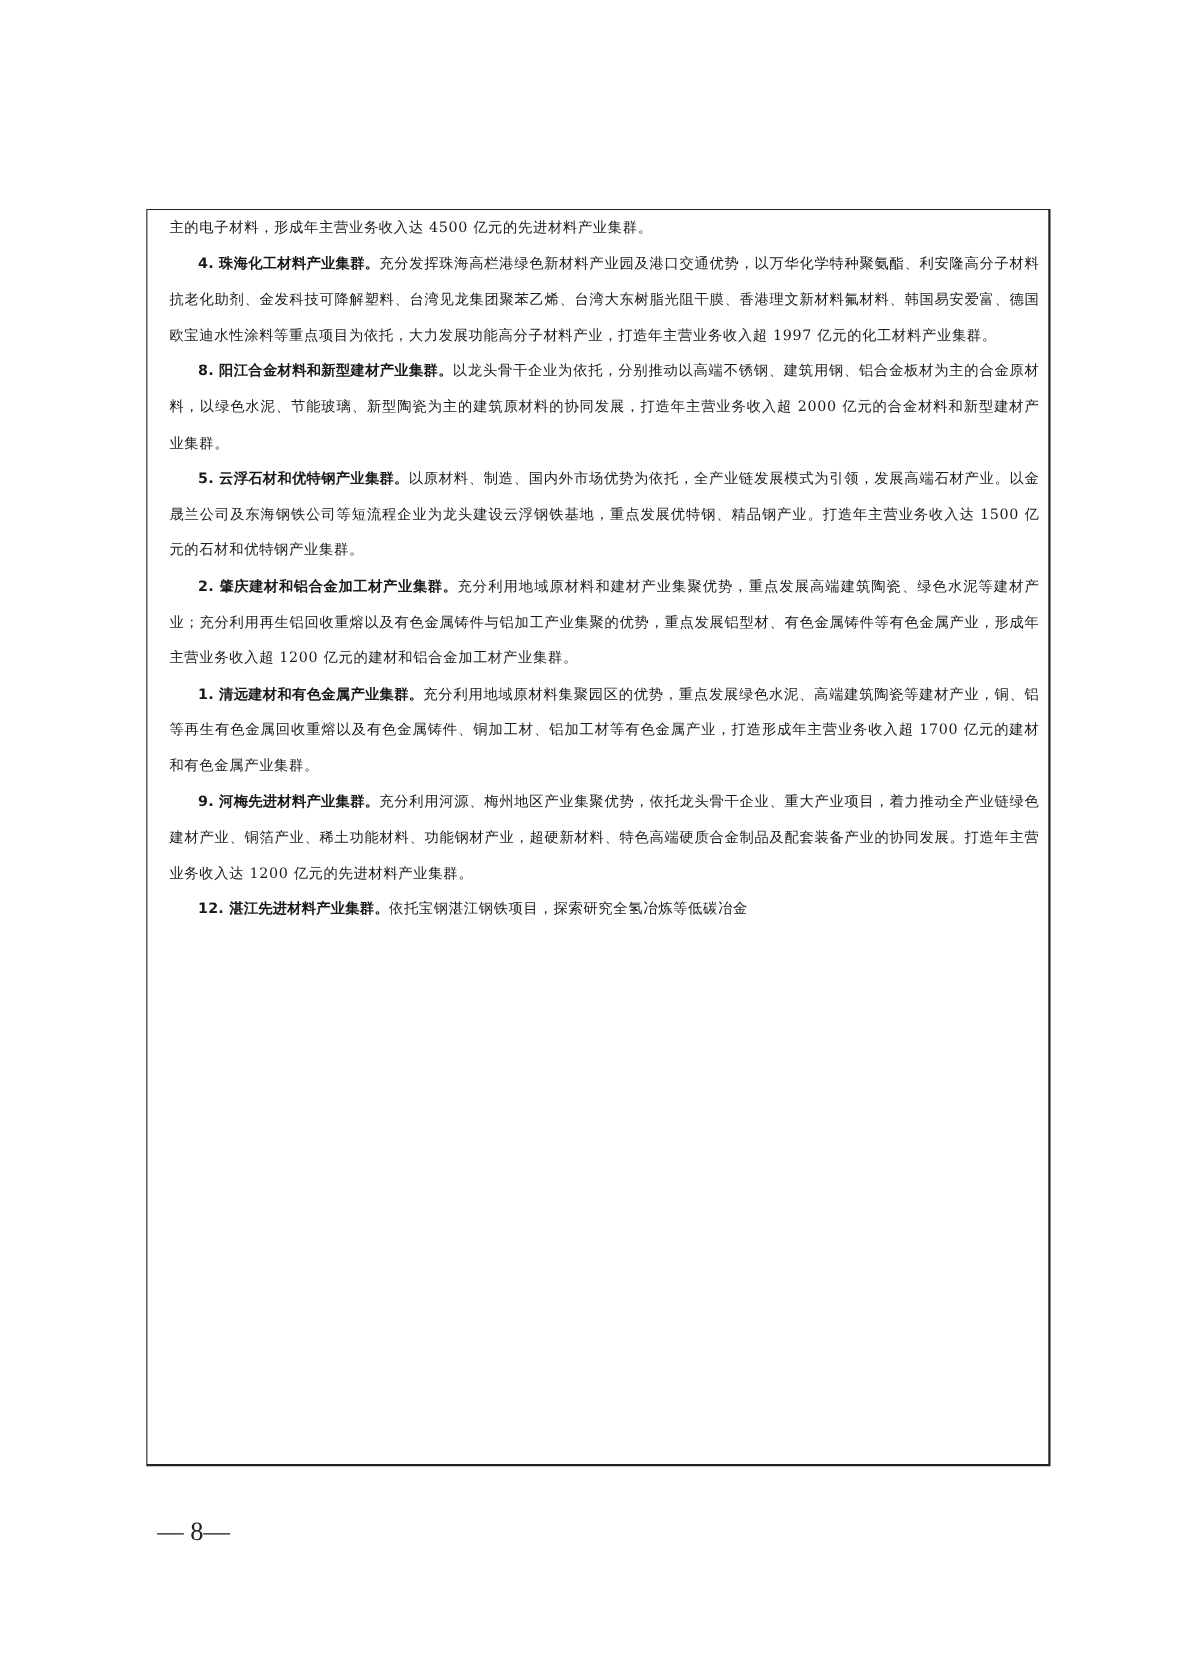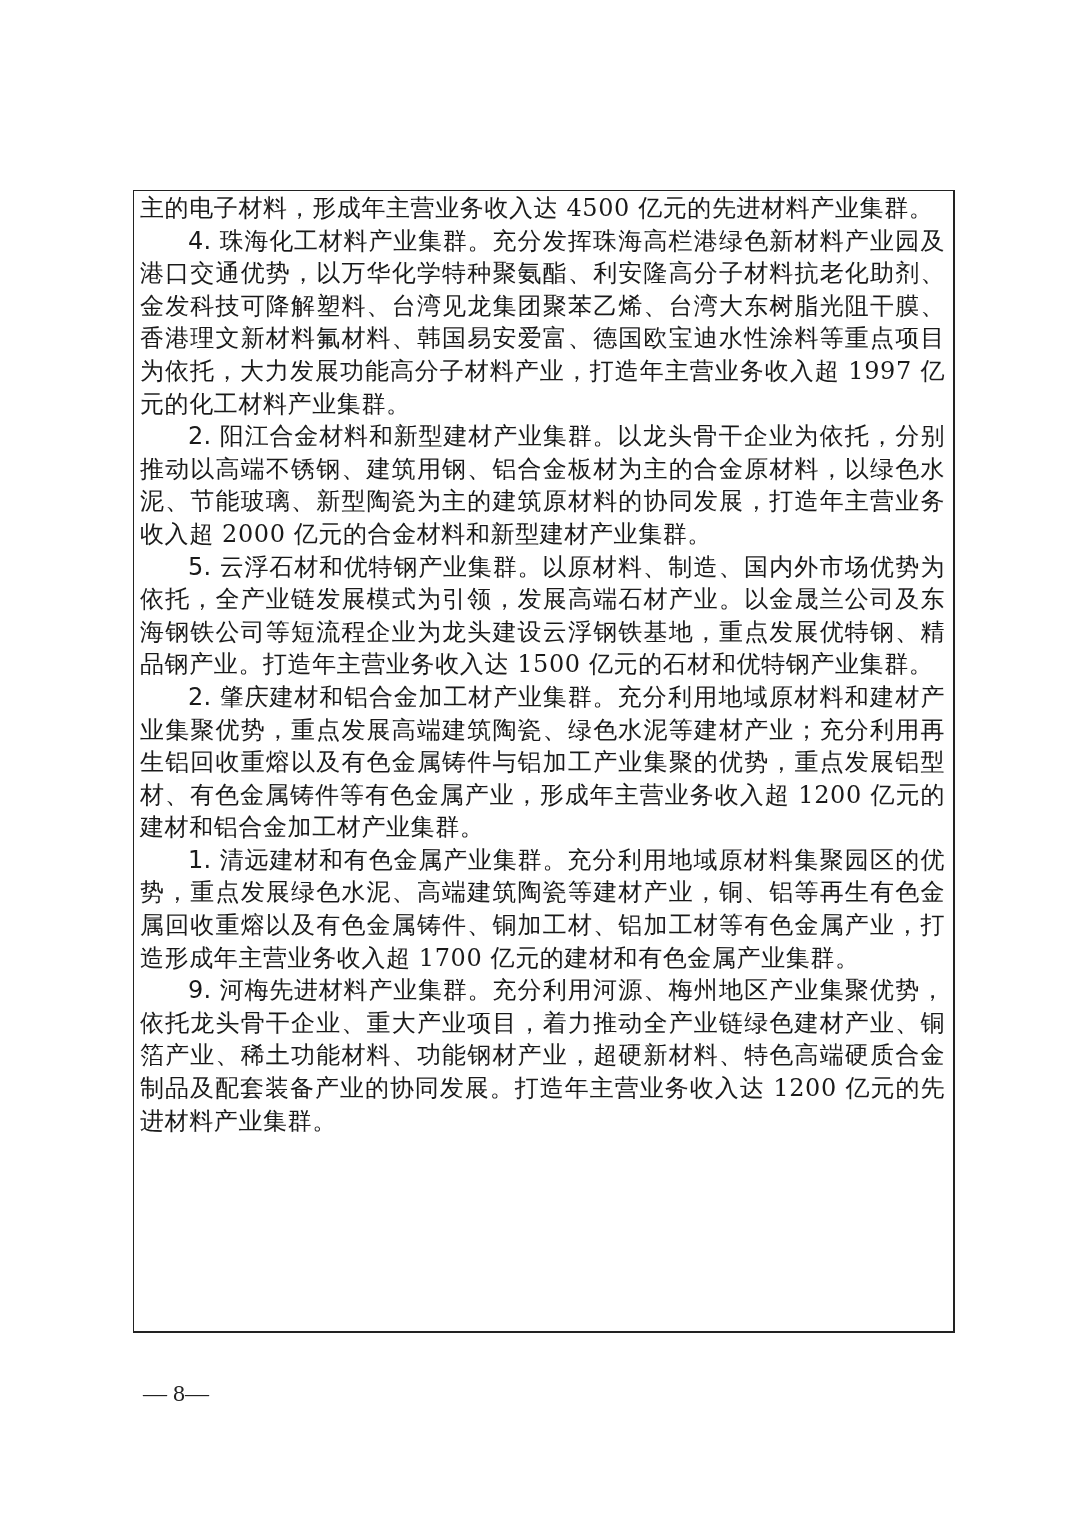--- a/index.html
+++ b/index.html
@@ -21,38 +21,38 @@
       top: 190px;
       width: 819px;
       height: 1140px;
       border: 1.5px solid #222;
       border-right-width: 2.5px;
       border-bottom-width: 2.5px;
       box-sizing: content-box;
     }
     .content {
       position: absolute;
-      left: 6px;
+      left: 20px;
       right: 8px;
       top: 1px;
-      font-size: 24px;
+      font-size: 13px;
       line-height: 32.6px;
       letter-spacing: 0.6px;
       text-align: justify;
       text-justify: inter-character;
     }
     .para {
       margin: 0;
       text-indent: 0;
     }
     .para.indent {
       text-indent: 2em;
     }
     .para-title {
-      font-weight: normal;
+      font-weight: bold;
       font-family: "DejaVu Sans", "Liberation Sans", sans-serif;
       letter-spacing: 0.2px;
     }
     .page-number {
       position: absolute;
       left: 143px;
       top: 1380px;
       font-size: 24px;
       font-family: "Liberation Serif", "DejaVu Serif", serif;
       color: #222;
@@ -61,28 +61,29 @@
   </style>
 </head>
 <body>
 
 <div class="page-box">
   <div class="content">
     <p class="para">主的电子材料，形成年主营业务收入达 4500 亿元的先进材料产业集群。</p>
 
     <p class="para indent"><span class="para-title">4. 珠海化工材料产业集群。</span><span>充分发挥珠海高栏港绿色新材料产业园及港口交通优势，以万华化学特种聚氨酯、利安隆高分子材料抗老化助剂、金发科技可降解塑料、台湾见龙集团聚苯乙烯、台湾大东树脂光阻干膜、香港理文新材料氟材料、韩国易安爱富、德国欧宝迪水性涂料等重点项目为依托，大力发展功能高分子材料产业，打造年主营业务收入超 1997 亿元的化工材料产业集群。</span></p>
 
-    <p class="para indent"><span class="para-title">2. 阳江合金材料和新型建材产业集群。</span><span>以龙头骨干企业为依托，分别推动以高端不锈钢、建筑用钢、铝合金板材为主的合金原材料，以绿色水泥、节能玻璃、新型陶瓷为主的建筑原材料的协同发展，打造年主营业务收入超 2000 亿元的合金材料和新型建材产业集群。</span></p>
+    <p class="para indent"><span class="para-title">8. 阳江合金材料和新型建材产业集群。</span><span>以龙头骨干企业为依托，分别推动以高端不锈钢、建筑用钢、铝合金板材为主的合金原材料，以绿色水泥、节能玻璃、新型陶瓷为主的建筑原材料的协同发展，打造年主营业务收入超 2000 亿元的合金材料和新型建材产业集群。</span></p>
 
     <p class="para indent"><span class="para-title">5. 云浮石材和优特钢产业集群。</span><span>以原材料、制造、国内外市场优势为依托，全产业链发展模式为引领，发展高端石材产业。以金晟兰公司及东海钢铁公司等短流程企业为龙头建设云浮钢铁基地，重点发展优特钢、精品钢产业。打造年主营业务收入达 1500 亿元的石材和优特钢产业集群。</span></p>
 
     <p class="para indent"><span class="para-title">2. 肇庆建材和铝合金加工材产业集群。</span><span>充分利用地域原材料和建材产业集聚优势，重点发展高端建筑陶瓷、绿色水泥等建材产业；充分利用再生铝回收重熔以及有色金属铸件与铝加工产业集聚的优势，重点发展铝型材、有色金属铸件等有色金属产业，形成年主营业务收入超 1200 亿元的建材和铝合金加工材产业集群。</span></p>
 
     <p class="para indent"><span class="para-title">1. 清远建材和有色金属产业集群。</span><span>充分利用地域原材料集聚园区的优势，重点发展绿色水泥、高端建筑陶瓷等建材产业，铜、铝等再生有色金属回收重熔以及有色金属铸件、铜加工材、铝加工材等有色金属产业，打造形成年主营业务收入超 1700 亿元的建材和有色金属产业集群。</span></p>
 
     <p class="para indent"><span class="para-title">9. 河梅先进材料产业集群。</span><span>充分利用河源、梅州地区产业集聚优势，依托龙头骨干企业、重大产业项目，着力推动全产业链绿色建材产业、铜箔产业、稀土功能材料、功能钢材产业，超硬新材料、特色高端硬质合金制品及配套装备产业的协同发展。打造年主营业务收入达 1200 亿元的先进材料产业集群。</span></p>
 
 
 
+    <p class="para indent"><span class="para-title">12. 湛江先进材料产业集群。</span><span>依托宝钢湛江钢铁项目，探索研究全氢冶炼等低碳冶金</span></p>
   </div>
 </div>
 
 <div class="page-number">— 8—</div>
 
 </body></html>

